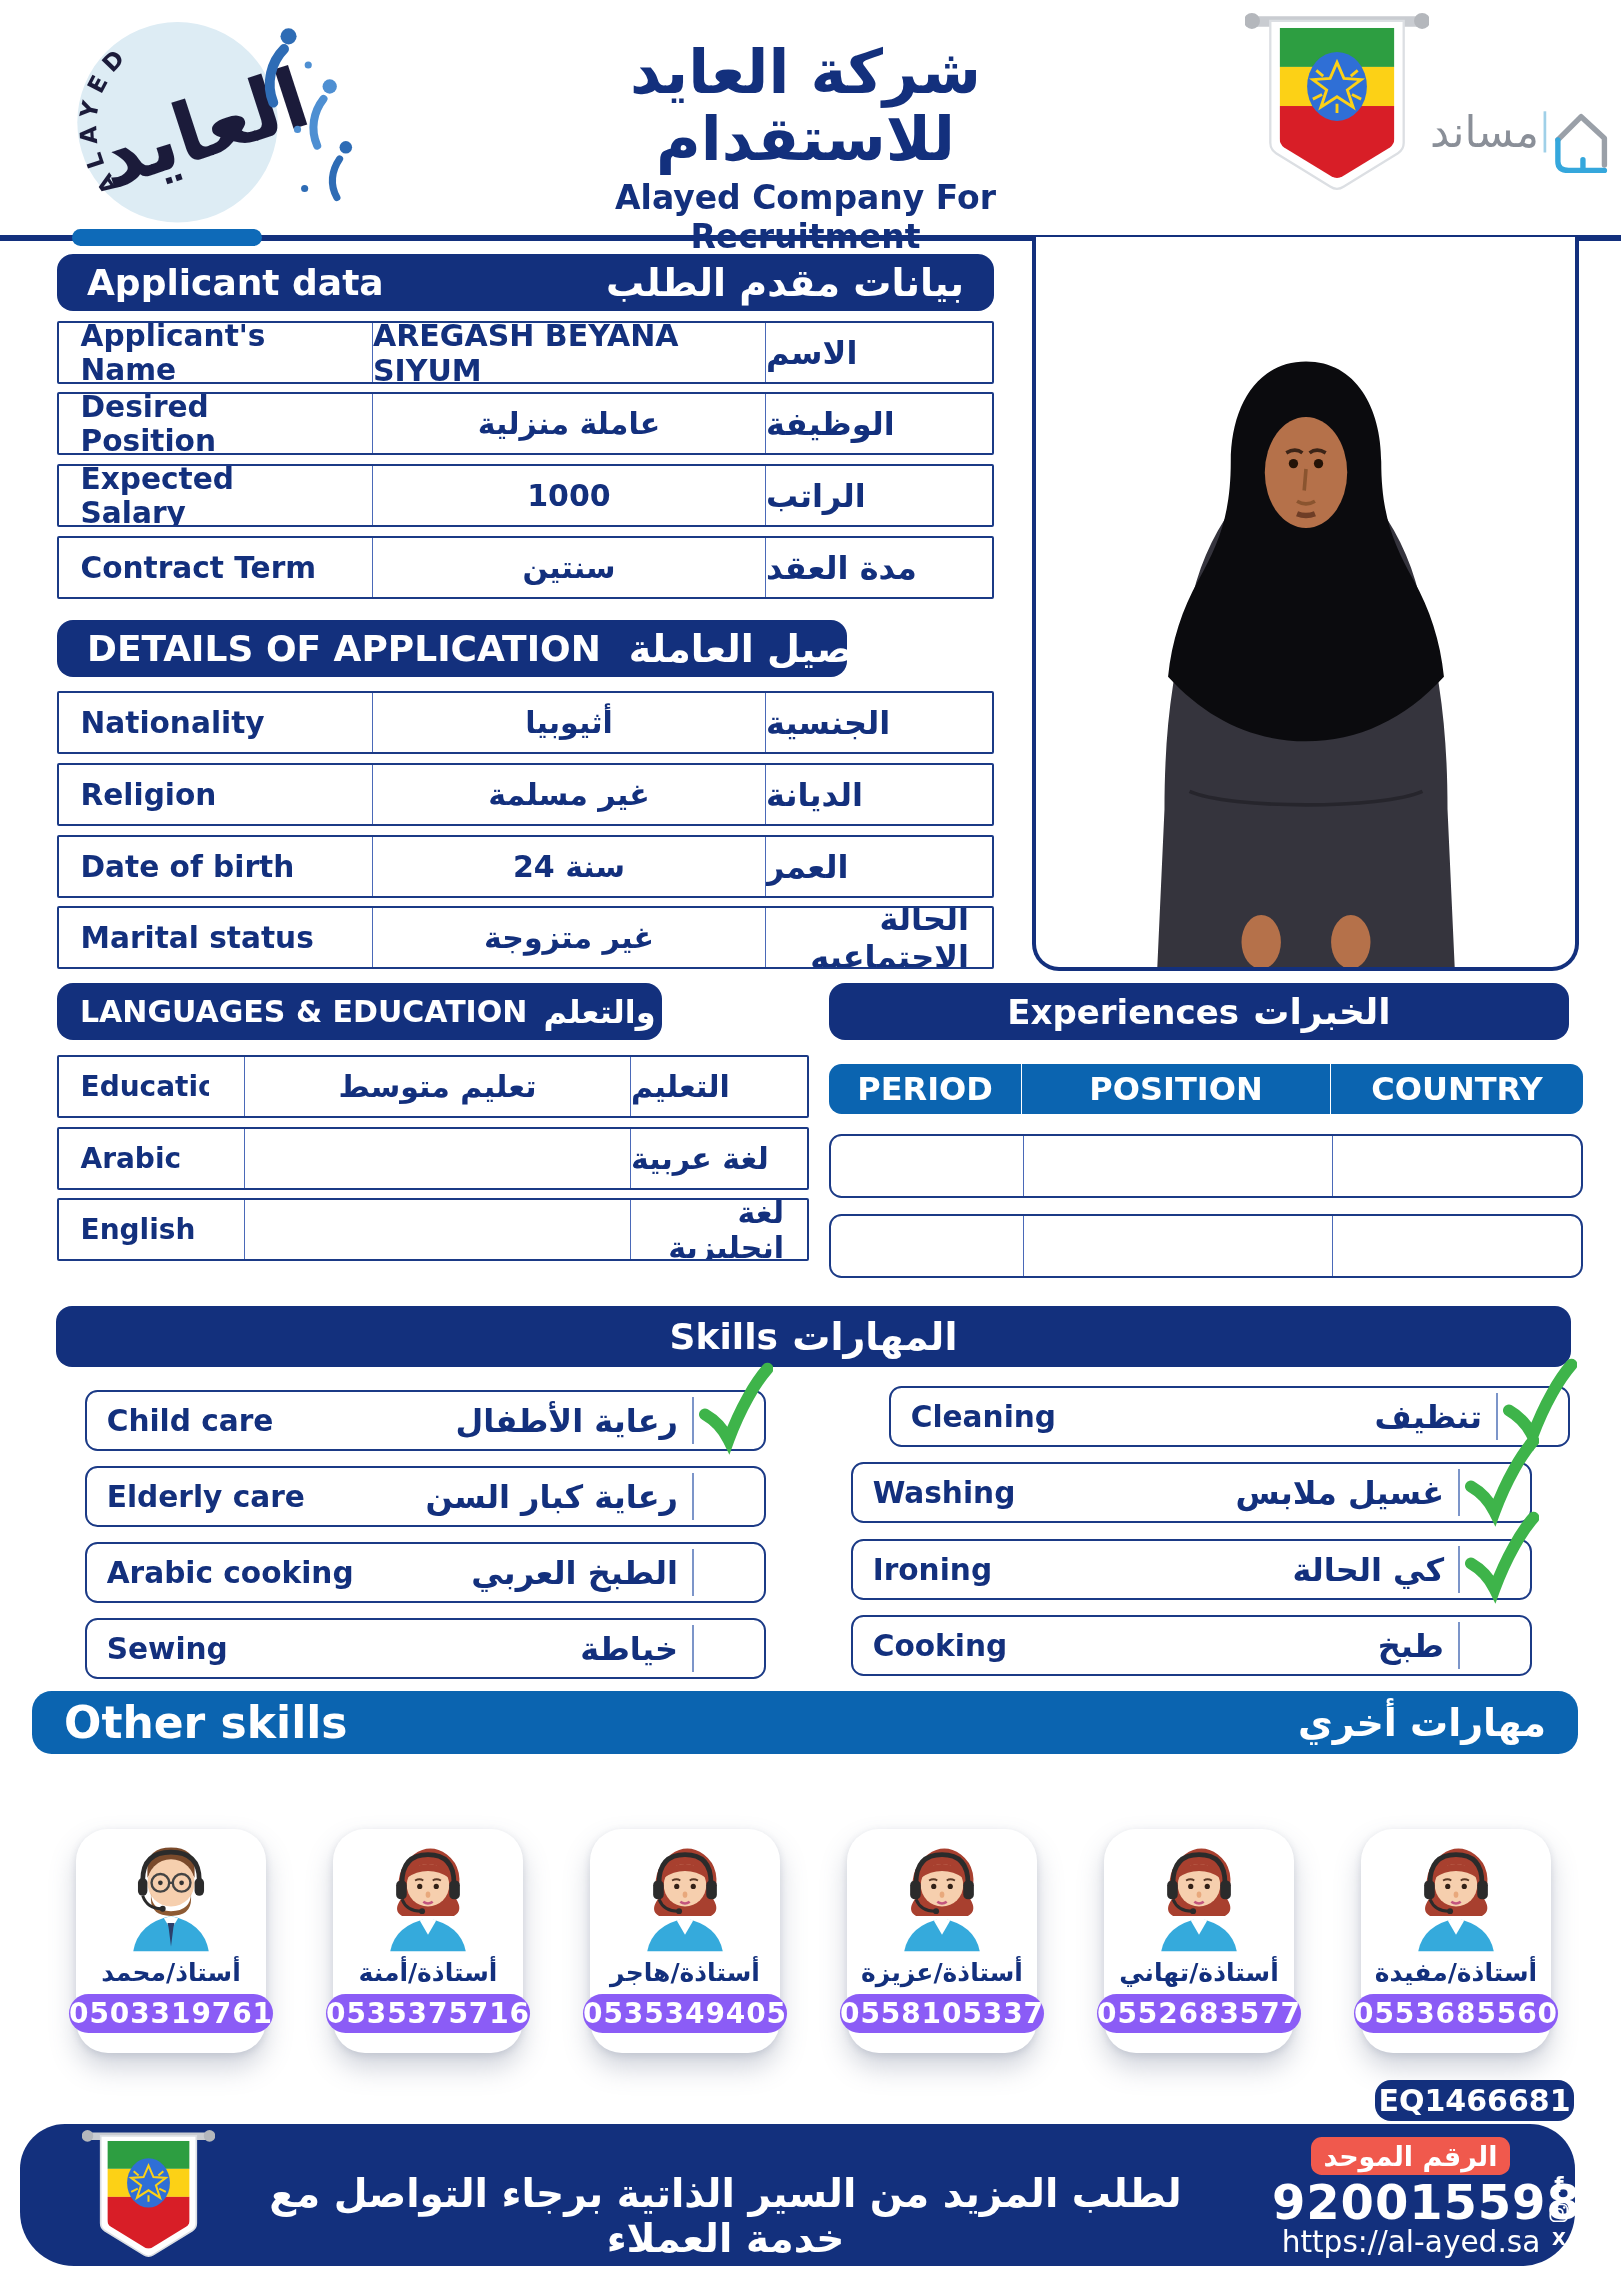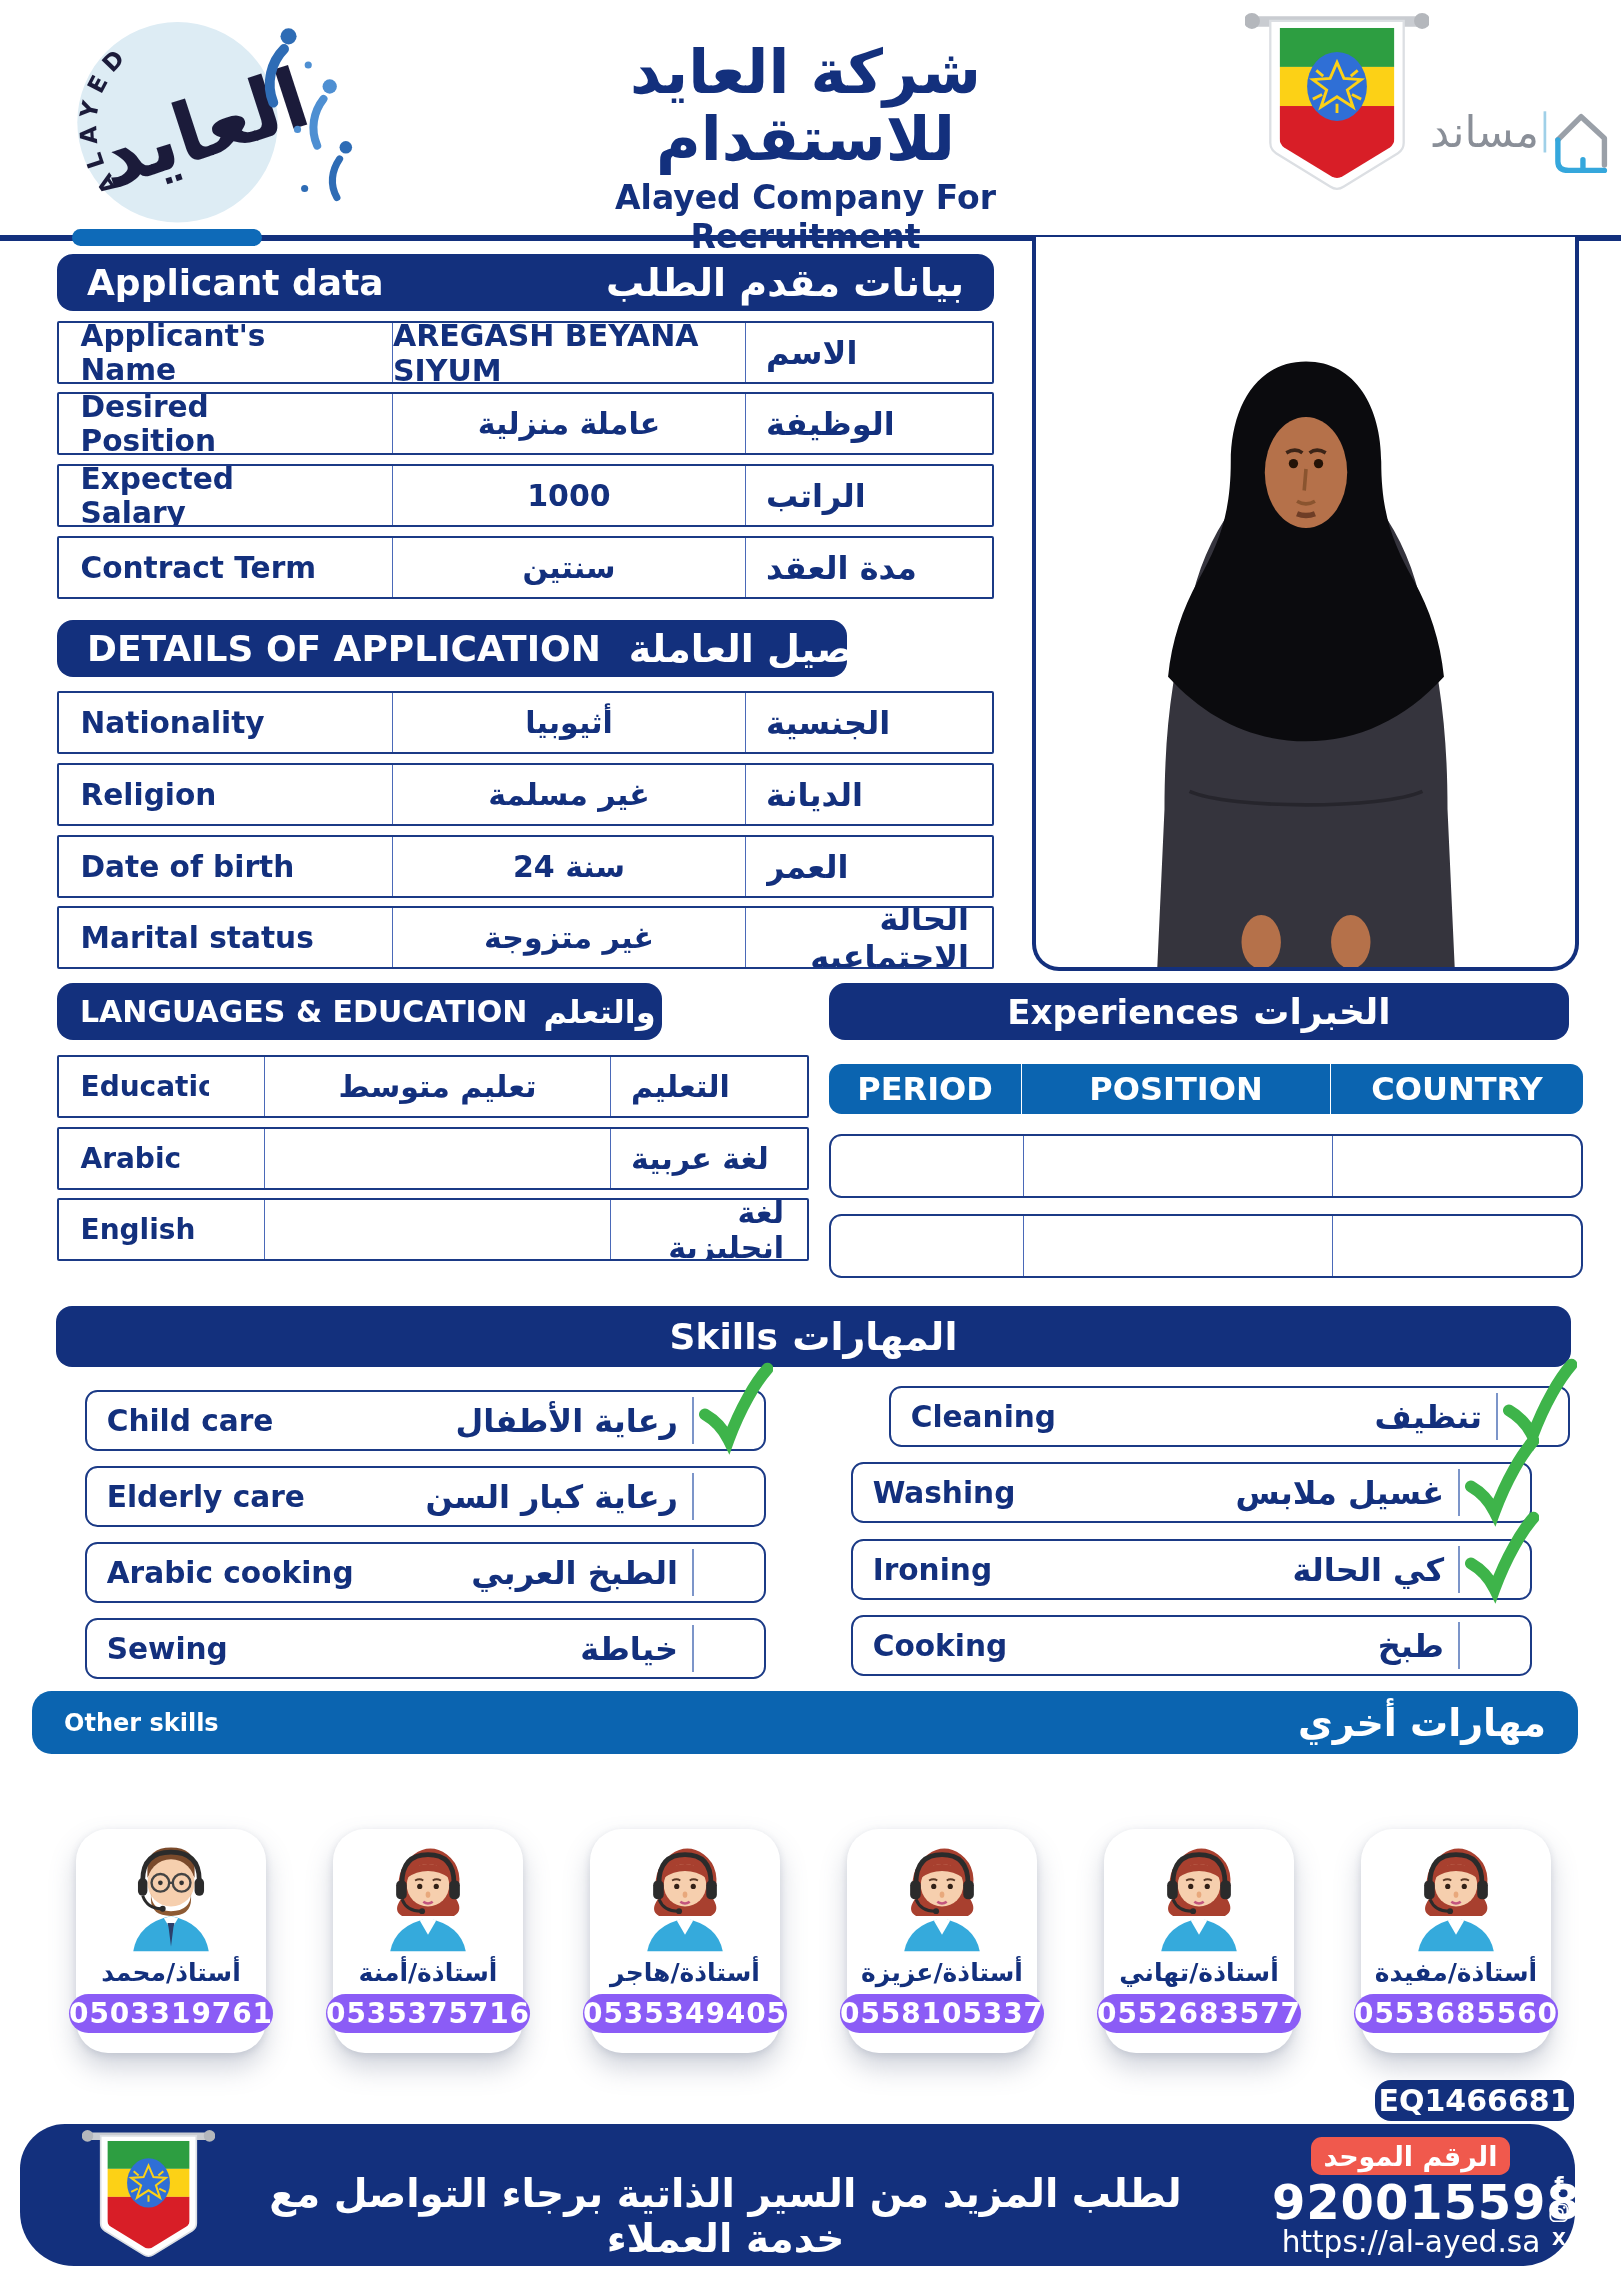--- a/index.html
+++ b/index.html
@@ -17,21 +17,21 @@
   .hdr{background:#13307d;color:#fff;border-radius:16px;display:flex;align-items:center;
        padding:0 30px;box-sizing:border-box;white-space:nowrap;}
   .hdr .en{font-weight:bold;}
   .hdr .ar{font-weight:bold;}
   .hdr.between{justify-content:space-between;}
   .hdr.center{justify-content:center;gap:14.3px;}
   .hdr.start{justify-content:flex-start;gap:16px;}
 
   
   .info-row{position:absolute;background:#fff;border:2.7px solid #1b3a86;border-radius:2px;
-            display:grid;box-sizing:border-box;gap:20px;}
+            display:grid;box-sizing:border-box;}
   .cols-a{grid-template-columns:278px 1fr 226px;}
   .cols-b{grid-template-columns:150px 1fr 176px;}
   .info-row .cell{display:flex;align-items:center;overflow:hidden;}
   .info-row .c-en{padding-left:21.5px;font-size:29.6px;font-weight:bold;}
   .info-row .c-val{justify-content:center;font-size:30px;font-weight:bold;
                    border-left:1.8px solid #4a69b8;border-right:1.8px solid #4a69b8;margin-left:35px;}
   .info-row .c-ar{justify-content:flex-end;padding-right:23px;font-size:32px;font-weight:600;}
 
   
   .photo-frame{left:1032px;top:237px;width:547px;height:734px;border:4.5px solid #13307d;border-top:none;
@@ -52,21 +52,21 @@
          background:#fff;box-sizing:border-box;}
   .sk-en{position:absolute;left:19.7px;top:50%;transform:translateY(-50%);font-size:29.6px;font-weight:bold;}
   .sk-ar{position:absolute;right:86px;top:50%;transform:translateY(-50%);font-size:32px;font-weight:600;}
   .sk-sep{position:absolute;right:70px;top:5.4px;bottom:5.4px;width:1.8px;background:#7c95c9;}
   .sk-check{position:absolute;right:-9px;top:-30px;width:77px;height:93px;}
   .sk-check path{stroke:#3eb44a;stroke-width:14;fill:none;stroke-linecap:round;}
 
   .other-bar{left:32px;top:1691px;width:1546px;height:63px;background:#0b64b0;color:#fff;
              border-radius:19.7px;display:flex;align-items:center;justify-content:space-between;
              padding:0 32px;box-sizing:border-box;}
-  .other-bar .en{font-size:24px;font-weight:bold;}
+  .other-bar .en{font-size:44px;font-weight:bold;}
   .other-bar .ar{font-size:38px;font-weight:bold;}
 
   
   .agent{position:absolute;top:1829px;width:190px;height:224px;background:#fff;border-radius:32px;
          box-shadow:0 14.3px 27px rgba(90,100,130,.28),0 2.7px 7.2px rgba(90,100,130,.16);
          display:flex;flex-direction:column;align-items:center;box-sizing:border-box;padding-top:9px;}
   .agent .avatar{width:134px;height:118px;}
   .agent .aname{font-size:25px;font-weight:bold;color:#13307d;margin-top:1.8px;white-space:nowrap;}
   .agent .pill{margin-top:7.2px;width:calc(100% + 14.3px);height:39px;background:#8b5cf6;color:#fff;
                border-radius:21.5px;display:flex;align-items:center;justify-content:center;

